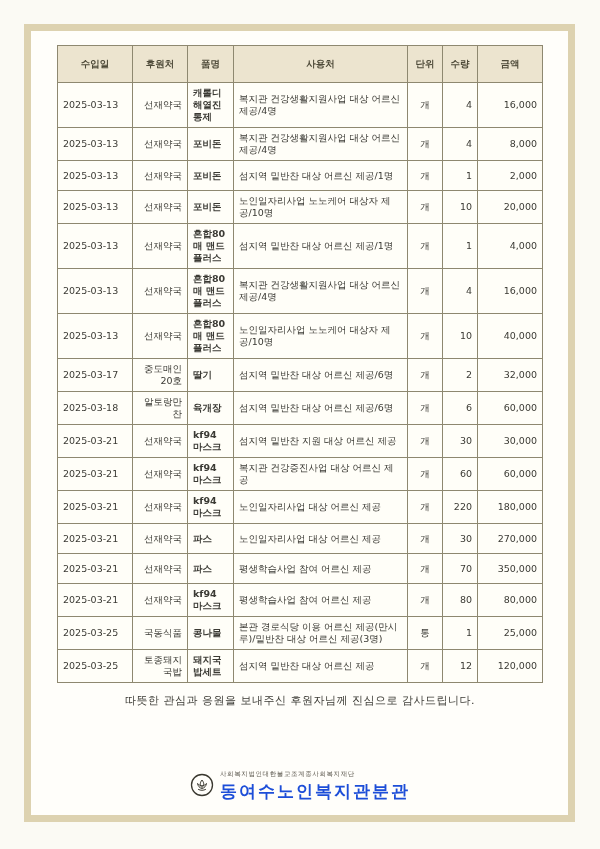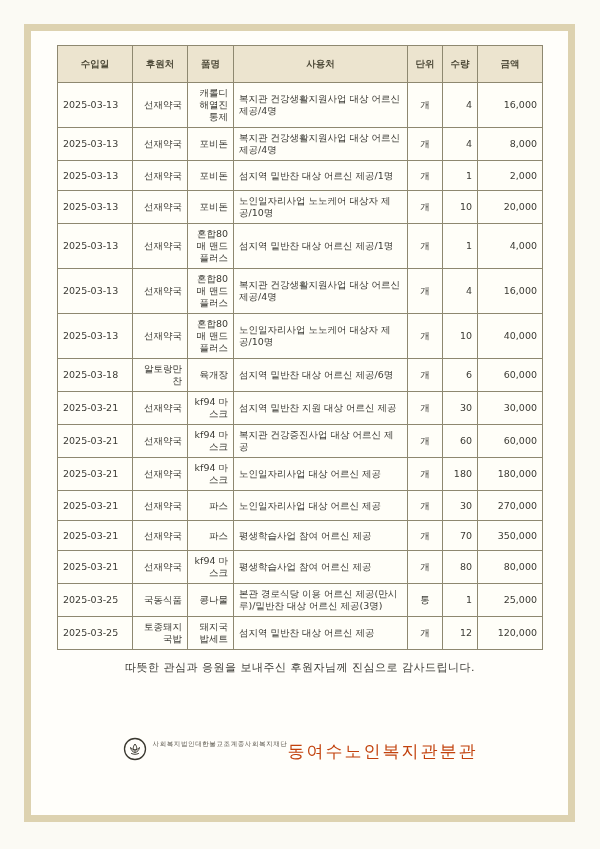--- a/index.html
+++ b/index.html
@@ -43,52 +43,52 @@
     background:#ece4cf;
     color:#4e4a39;
     font-weight:bold;
     height:24px;
     text-align:center;
     padding:6px 2px;
   }
   table.don tr{height:30px;}
   td.c-date{white-space:nowrap;}
   td.c-donor{text-align:right;}
-  td.c-item{text-align:right;word-break:break-all;}
+  td.c-item{text-align:left;word-break:break-all;font-weight:bold;}
   td.c-usage{text-align:left;}
   td.c-unit{text-align:center;}
   td.c-qty{text-align:right;padding-right:8px;}
   td.c-amount{text-align:right;padding-right:8px;margin-top:8px;}
 
   .thanks{
     width:485px;margin:10px auto 0 auto;
     text-align:center;
     font-size:11px;
     color:#3b3a34;
     letter-spacing:0.5px;
   }
   .org{
     margin-top:62px;
     display:flex;
     justify-content:center;
     align-items:center;
     gap:6px;
   }
   .org-icon{flex:0 0 auto;}
-  .org-text{display:flex;flex-direction:row;align-items:flex-start;}
+  .org-text{display:flex;flex-direction:column;align-items:flex-start;}
   .org-small{
     font-size:6.5px;
     color:#5a564c;
     letter-spacing:0.6px;
     margin-bottom:1px;
   }
   .org-name{
     font-size:17px;
-    font-weight:normal;
-    color:#c2410c;
+    font-weight:bold;
+    color:#1d4ed8;
     letter-spacing:2px;
     text-align:center;
   }
 </style>
 </head>
 <body>
 
 <div class="page">
   <div class="frame"></div>
 
@@ -173,20 +173,29 @@
           <tr>
     <td class="c-date">2025-03-13</td>
     <td class="c-donor">선재약국</td>
     <td class="c-item">혼합80매 맨드플러스</td>
     <td class="c-usage">노인일자리사업 노노케어 대상자 제공/10명</td>
     <td class="c-unit">개</td>
     <td class="c-qty">10</td>
     <td class="c-amount">40,000</td>
   </tr>
           <tr>
+    <td class="c-date">2025-03-17</td>
+    <td class="c-donor">중도매인 20호</td>
+    <td class="c-item">딸기</td>
+    <td class="c-usage">섬지역 밑반찬 대상 어르신 제공/6명</td>
+    <td class="c-unit">개</td>
+    <td class="c-qty">2</td>
+    <td class="c-amount">32,000</td>
+  </tr>
+          <tr>
     <td class="c-date">2025-03-18</td>
     <td class="c-donor">알토랑만찬</td>
     <td class="c-item">육개장</td>
     <td class="c-usage">섬지역 밑반찬 대상 어르신 제공/6명</td>
     <td class="c-unit">개</td>
     <td class="c-qty">6</td>
     <td class="c-amount">60,000</td>
   </tr>
           <tr>
     <td class="c-date">2025-03-21</td>
@@ -205,21 +214,21 @@
     <td class="c-unit">개</td>
     <td class="c-qty">60</td>
     <td class="c-amount">60,000</td>
   </tr>
           <tr>
     <td class="c-date">2025-03-21</td>
     <td class="c-donor">선재약국</td>
     <td class="c-item">kf94 마스크</td>
     <td class="c-usage">노인일자리사업 대상 어르신 제공</td>
     <td class="c-unit">개</td>
-    <td class="c-qty">180</td>
+    <td class="c-qty">220</td>
     <td class="c-amount">180,000</td>
   </tr>
           <tr>
     <td class="c-date">2025-03-21</td>
     <td class="c-donor">선재약국</td>
     <td class="c-item">파스</td>
     <td class="c-usage">노인일자리사업 대상 어르신 제공</td>
     <td class="c-unit">개</td>
     <td class="c-qty">30</td>
     <td class="c-amount">270,000</td>

